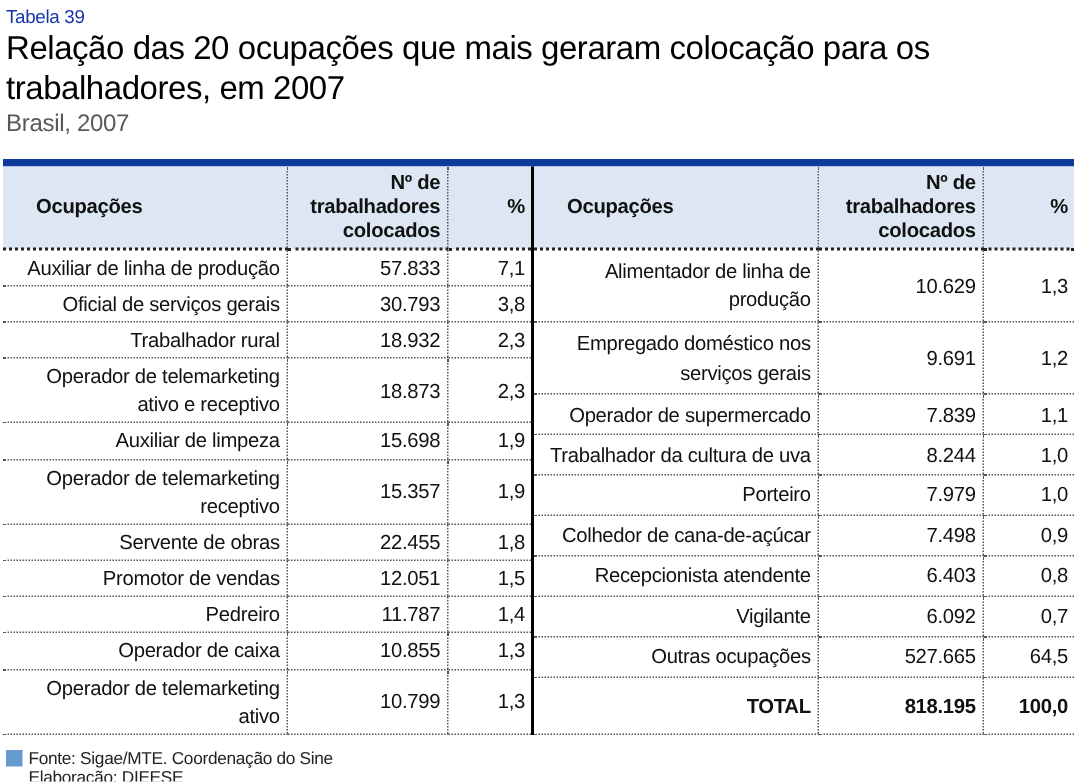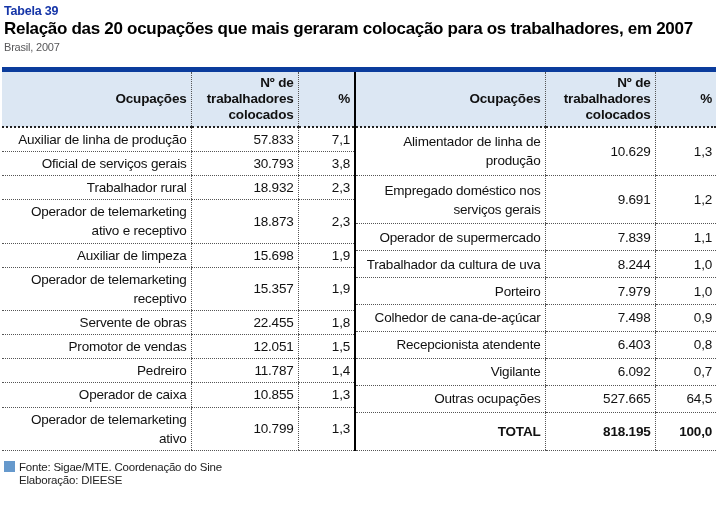--- a/index.html
+++ b/index.html
@@ -9,30 +9,30 @@
     font-family: "Liberation Sans", sans-serif;
     color: #111;
     letter-spacing: -0.2px;
     overflow: hidden;
   }
   .page { padding: 4px 2px 0 2px; }
 
   
   .table-label {
     color: var(--title-blue, #1535a8);
-    font-size: 12.5px; font-weight: bold;
+    font-size: 12.5px; font-weight: normal;
     margin-left: 2px;
   }
   .main-title {
-    font-size: 17px; font-weight: bold; color: #000;
+    font-size: 22px; font-weight: normal; color: #000;
     margin: 1px 0 0 2px; letter-spacing: -0.3px;
     line-height: 1.22;
   }
   .subtitle {
-    font-size: 11px; color: #58585a;
+    font-size: 16px; color: #58585a;
     margin: 1px 0 14px 2px;
   }
 
   
   .tables {
     display: flex; align-items: stretch;
     margin-top: 7px;
     border-top: 5px solid var(--accent, #0b3c9c);
   }
   .half { flex: 0 0 auto; }
@@ -43,21 +43,21 @@
     border-collapse: collapse; table-layout: fixed;
   }
   th, td { font-size: 13.5px; vertical-align: middle; }
   thead th {
     background: var(--header-bg, #dce7f3);
     height: 55px;
     font-weight: bold; line-height: 1.18;
     border-bottom: 2px dotted #222;
     padding: 2px 4px;
   }
-  th.col-occ { text-align: right; padding-left: 22px; }
+  th.col-occ { text-align: left; padding-left: 22px; }
   th.col-num, th.col-pct, td.c-num, td.c-pct { text-align: right; }
   .col2 { border-left: 1px dotted #555; }
   tbody td {
     border-bottom: 1px dotted #555;
     padding: 2px 4px;
     line-height: 1.42;
   }
   td.c-occ { text-align: right; padding-left: 5px; }
   tr.bold-row td { font-weight: bold; padding-top: 7px; padding-bottom: 7px; }
 

